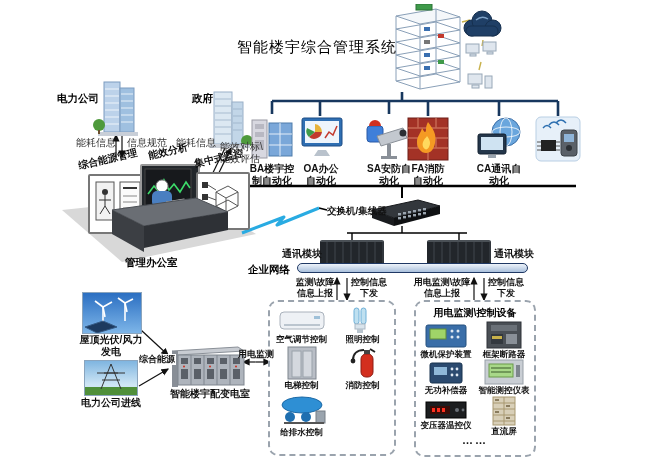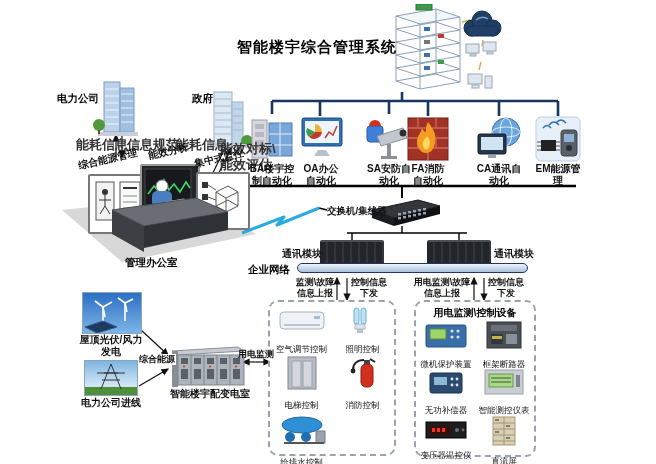--- a/index.html
+++ b/index.html
@@ -5,37 +5,37 @@
   html,body{margin:0;padding:0;background:#fff}
   #canvas{position:relative;width:656px;height:464px;background:#fff;overflow:hidden;
           font-family:"Liberation Sans","DejaVu Sans",sans-serif;color:#111}
   .abs{position:absolute}
   svg{display:block}
   .wires{position:absolute;left:0;top:0;z-index:1;pointer-events:none}
   .lay{z-index:2}
   .lbl{position:absolute;z-index:3;font-weight:bold;font-size:10px;line-height:1.18;
        text-align:center;white-space:pre-line;color:#111}
   .sec{position:absolute;z-index:3;font-weight:bold;font-size:10.5px;color:#000;white-space:nowrap}
-  .tiny{position:absolute;z-index:3;font-size:13px;font-weight:700;color:#333;
+  .tiny{position:absolute;z-index:3;font-size:10px;font-weight:400;color:#333;
         white-space:pre-line;line-height:1.2}
   .rotl{transform:rotate(-13deg);transform-origin:left bottom;font-size:10px}
-  .title{position:absolute;z-index:3;font-weight:bold;font-size:15px;letter-spacing:1px;color:#000}
+  .title{position:absolute;z-index:3;font-weight:normal;font-size:15px;letter-spacing:1px;color:#000}
   .panel{position:absolute;z-index:2;border:2px solid #777;background:#fff;border-radius:2px}
   .busbar{position:absolute;z-index:2;height:8px;border:1.5px solid #1f3864;border-radius:6px;
           background:linear-gradient(#eef4fb,#a9c0dc)}
   .comm{position:absolute;z-index:2;height:22px;background:#22262b;border-top:2px solid #4a5056;
         border-radius:2px;box-shadow:0 1px 0 #000;
         background-image:repeating-linear-gradient(90deg,#22262b 0 6px,#31363c 6px 8px)}
   .dbox{position:absolute;z-index:2;border:2px dashed #9aa3ad;border-radius:10px;background:#fff;
         box-sizing:border-box;padding:2px 2px}
   .dbox .bt{font-weight:bold;font-size:10px;text-align:center;margin:2px 0 1px 0;color:#000}
   .items{display:grid;grid-template-columns:1fr 1fr;column-gap:2px}
   .item{display:flex;flex-direction:column;align-items:center}
   .item .ic{display:flex;align-items:flex-end;justify-content:center}
-  .item .il{font-size:8.5px;font-weight:normal;text-align:center;line-height:1.1;margin-top:11px}
+  .item .il{font-size:8.5px;font-weight:bold;text-align:center;line-height:1.1;margin-top:1px}
   .ellip{font-size:11px;font-weight:bold;text-align:center;letter-spacing:2px;line-height:8px}
   .photo{position:absolute;z-index:2;border:1px solid #8aa4bd;overflow:hidden}
 </style>
 </head>
 <body>
 
 <div id="canvas">
 
   <svg class="wires" width="656" height="464">
     <defs>
@@ -324,22 +324,20 @@
   <div class="lbl" style="left:242px;top:163px;width:60px">BA楼宇控
 制自动化</div>
   <div class="lbl" style="left:291px;top:163px;width:60px">OA办公
 自动化</div>
   <div class="lbl" style="left:359px;top:163px;width:60px">SA安防自
 动化</div>
   <div class="lbl" style="left:398px;top:163px;width:60px">FA消防
 自动化</div>
   <div class="lbl" style="left:469px;top:163px;width:60px">CA通讯自
 动化</div>
-  <div class="lbl" style="left:528px;top:163px;width:60px">EM能源管
-理</div>
 
   <div class="lbl" style="left:327px;top:205px;font-size:9.5px;white-space:nowrap">交换机/集线器</div>
   <svg class="abs lay" style="left:366px;top:196px" width="76" height="34">
     <polygon points="6,14 52,4 74,10 28,22" fill="#33373c" stroke="#17191c"></polygon>
     <polygon points="6,14 28,22 28,30 6,22" fill="#1a1c1f"></polygon>
     <polygon points="28,22 74,10 74,18 28,30" fill="#0f1113"></polygon>
     <g fill="#9aa4ae">
       <rect x="32" y="17" width="3" height="2.4"></rect>
         <rect x="37" y="16" width="3" height="2.4"></rect>
       <rect x="42" y="15" width="3" height="2.4"></rect>

